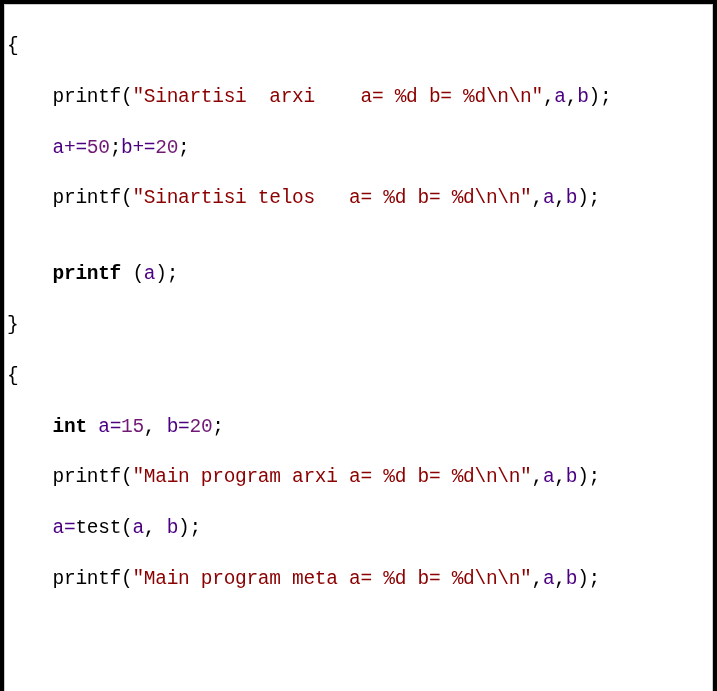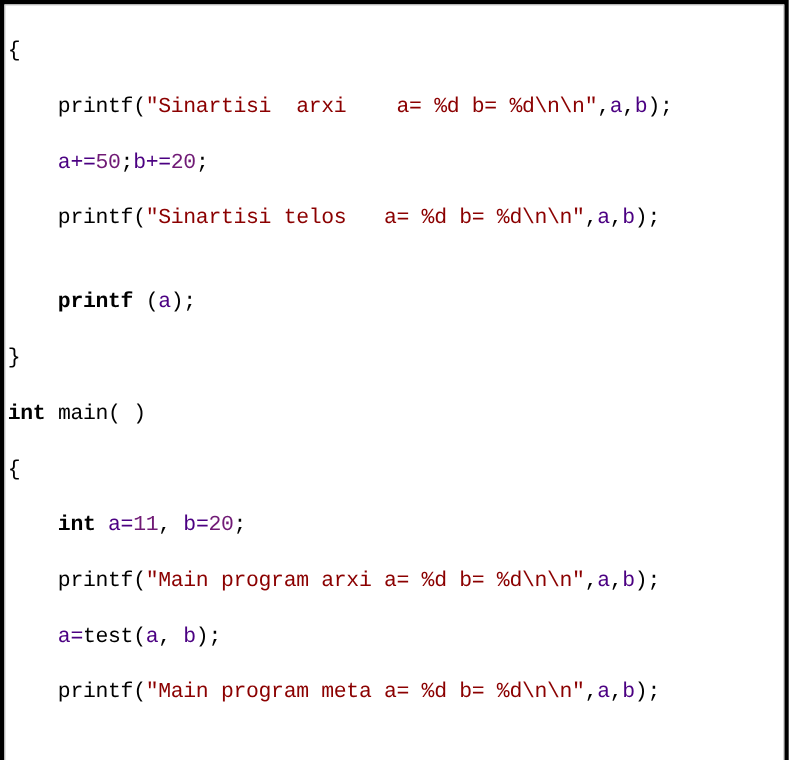--- a/index.html
+++ b/index.html
@@ -33,22 +33,21 @@
 <body>
 
 <div class="code-panel">
 <div><span class="br">{</span></div>
 <div><span>    </span><span class="fn">printf</span><span class="pn">(</span><span class="str">"Sinartisi  arxi    a= %d b= %d\n\n"</span><span class="pn">,</span><span class="id">a</span><span class="pn">,</span><span class="id">b</span><span class="pn">)</span><span class="pn">;</span></div>
 <div><span>    </span><span class="id">a</span><span class="op">+=</span><span class="num">50</span><span class="pn">;</span><span class="id">b</span><span class="op">+=</span><span class="num">20</span><span class="pn">;</span></div>
 <div><span>    </span><span class="fn">printf</span><span class="pn">(</span><span class="str">"Sinartisi telos   a= %d b= %d\n\n"</span><span class="pn">,</span><span class="id">a</span><span class="pn">,</span><span class="id">b</span><span class="pn">)</span><span class="pn">;</span></div>
 <div><span></span></div>
 <div><span>    </span><span class="kw">printf</span><span class="pn"> (</span><span class="id">a</span><span class="pn">)</span><span class="pn">;</span></div>
 <div><span class="br">}</span></div>
-<div><span class="kw">int</span><span class="fn"> main</span><span class="pn">( )</span></div>
 <div><span class="br">{</span></div>
-<div><span>    </span><span class="kw">int</span><span class="id"> a</span><span class="op">=</span><span class="num">11</span><span class="pn">, </span><span class="id">b</span><span class="op">=</span><span class="num">20</span><span class="pn">;</span></div>
+<div><span>    </span><span class="kw">int</span><span class="id"> a</span><span class="op">=</span><span class="num">15</span><span class="pn">, </span><span class="id">b</span><span class="op">=</span><span class="num">20</span><span class="pn">;</span></div>
 <div><span>    </span><span class="fn">printf</span><span class="pn">(</span><span class="str">"Main program arxi a= %d b= %d\n\n"</span><span class="pn">,</span><span class="id">a</span><span class="pn">,</span><span class="id">b</span><span class="pn">)</span><span class="pn">;</span></div>
 <div><span>    </span><span class="id">a</span><span class="op">=</span><span class="fn">test</span><span class="pn">(</span><span class="id">a</span><span class="pn">, </span><span class="id">b</span><span class="pn">)</span><span class="pn">;</span></div>
 <div><span>    </span><span class="fn">printf</span><span class="pn">(</span><span class="str">"Main program meta a= %d b= %d\n\n"</span><span class="pn">,</span><span class="id">a</span><span class="pn">,</span><span class="id">b</span><span class="pn">)</span><span class="pn">;</span></div>
 <div><span></span></div>
 
 
 </div>
 
 </body></html>

